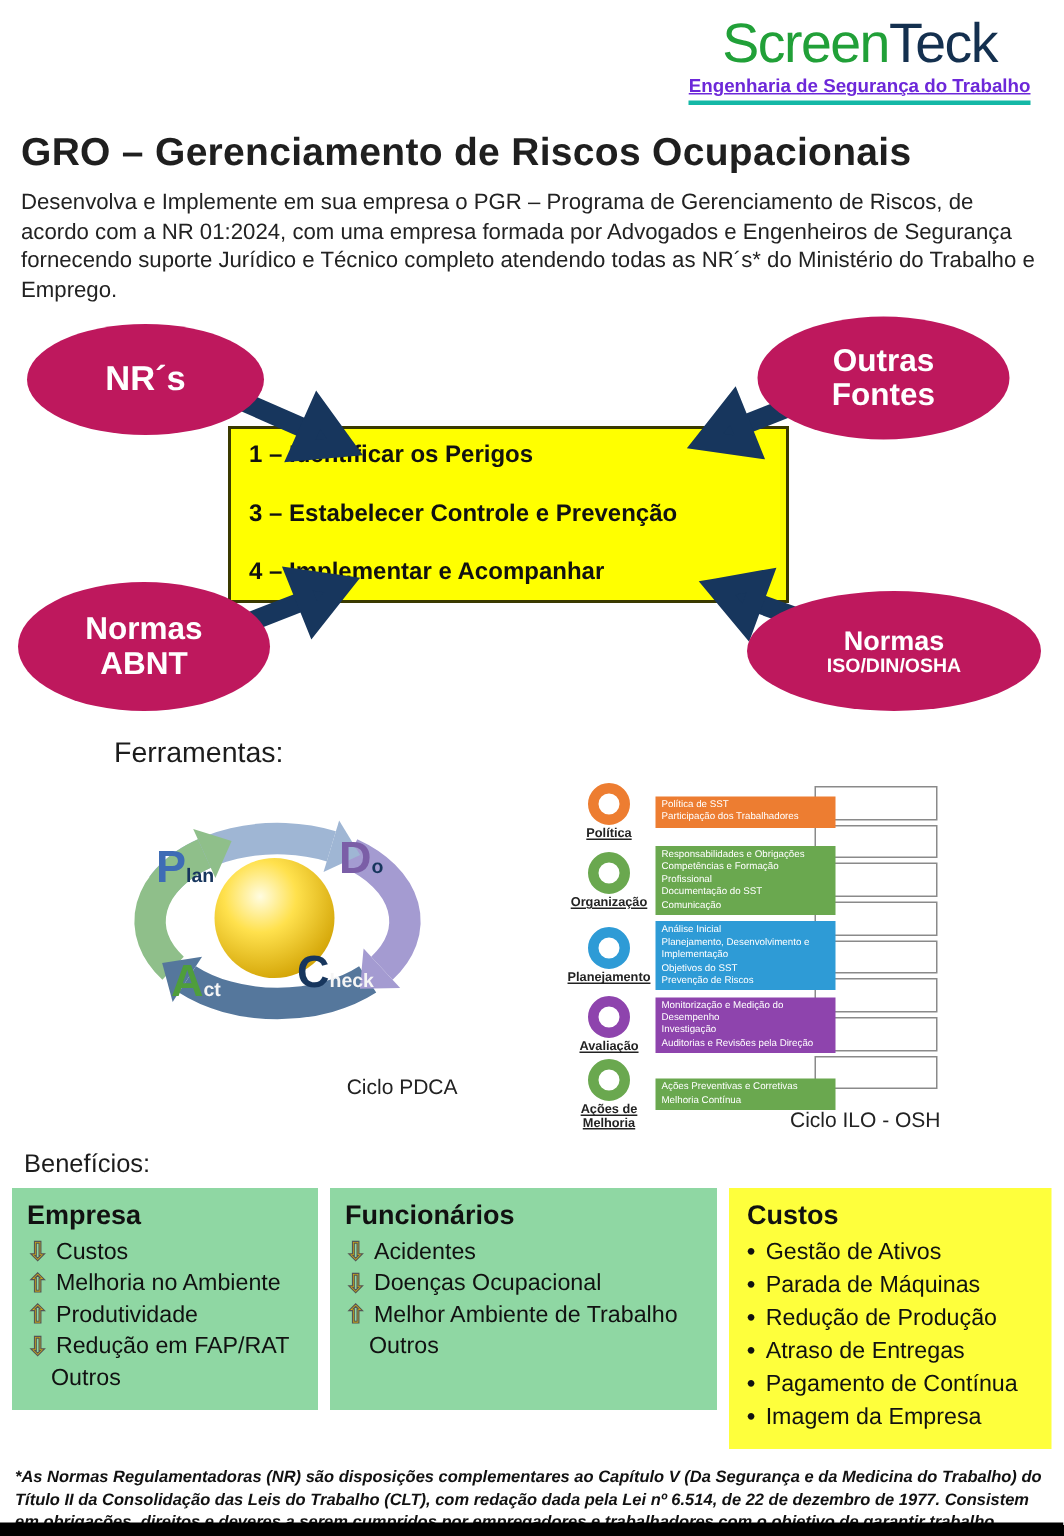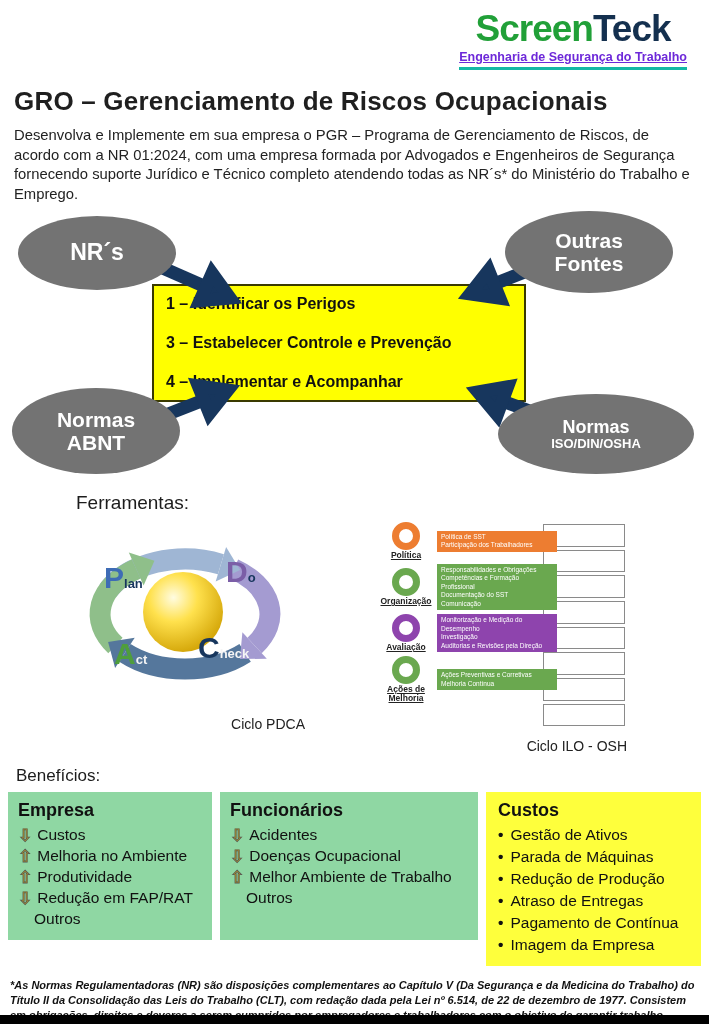--- a/index.html
+++ b/index.html
@@ -2,34 +2,34 @@
 <html><head>
 <meta charset="utf-8">
 <style>
   * { margin:0; padding:0; box-sizing:border-box; }
   html,body { width:709px; height:1024px; background:#ffffff; }
   body { font-family:"Liberation Sans", sans-serif; color:#1c1c1c; position:relative; overflow:hidden; }
   .page { position:relative; width:709px; height:1024px; background:#fff; }
 
   
   .logo-block { position:absolute; top:10px; right:22px; text-align:center; }
-  .logo-text { font-size:37px; font-weight:bold; letter-spacing:-1px; line-height:1; }
+  .logo-text { font-size:37px; font-weight:normal; letter-spacing:-1px; line-height:1; }
   .logo-screen { color:#21a038; }
   .logo-teck { color:#14304f; }
   .logo-tagline { margin-top:3px; font-size:12.5px; font-weight:bold; color:#6d28d9;
                   border-bottom:3px solid #14b8a6; padding-bottom:3px;text-decoration:underline; }
 
   
   .header-spacer { height:82px; }
   .title { margin:4px 14px 0; font-size:26px; font-weight:bold; color:#1f1f1f; letter-spacing:0.2px; }
   .intro { margin:9px 14px 0; font-size:14.8px; line-height:1.32; color:#222; }
 
   
   .diagram { position:relative; height:268px; margin-top:6px; }
-  .ellipse { position:absolute; background:#737373; border-radius:50%; color:#fff; font-weight:bold;
+  .ellipse { position:absolute; background:#be185d; border-radius:50%; color:#fff; font-weight:bold;
              display:flex; flex-direction:column; align-items:center; justify-content:center;
              text-align:center; line-height:1.12; }
   .el-tl { left:18px;  top:6px;   width:158px; height:74px; font-size:23px; }
   .el-tr { left:505px; top:1px;   width:168px; height:82px; font-size:21px; }
   .el-bl { left:12px;  top:178px; width:168px; height:86px; font-size:21px; }
   .el-br { left:498px; top:184px; width:196px; height:80px; font-size:18px; }
   .el-br .sub { font-size:13px;text-align:center; }
   .steps-box { position:absolute; left:152px; top:74px; width:374px; height:118px;
                background:#ffff00; border:2px solid #3a3a00; padding:9px 12px;
                display:flex; flex-direction:column; justify-content:space-between;
@@ -202,20 +202,32 @@
               <div class="ilo-name">Organização</div>
             </div>
             <div class="ilo-cbox b1">
               <div>Responsabilidades e Obrigações</div>
               <div>Competências e Formação Profissional</div>
               <div>Documentação do SST</div>
               <div>Comunicação</div>
             </div>
           </div>
 
+          <div class="ilo-row">
+            <div class="ilo-left">
+              <div class="ilo-ring r2"></div>
+              <div class="ilo-name">Planejamento</div>
+            </div>
+            <div class="ilo-cbox b2">
+              <div>Análise Inicial</div>
+              <div>Planejamento, Desenvolvimento e Implementação</div>
+              <div>Objetivos do SST</div>
+              <div>Prevenção de Riscos</div>
+            </div>
+          </div>
 
           <div class="ilo-row">
             <div class="ilo-left">
               <div class="ilo-ring r3"></div>
               <div class="ilo-name">Avaliação</div>
             </div>
             <div class="ilo-cbox b3">
               <div>Monitorização e Medição do Desempenho</div>
               <div>Investigação</div>
               <div>Auditorias e Revisões pela Direção</div>

